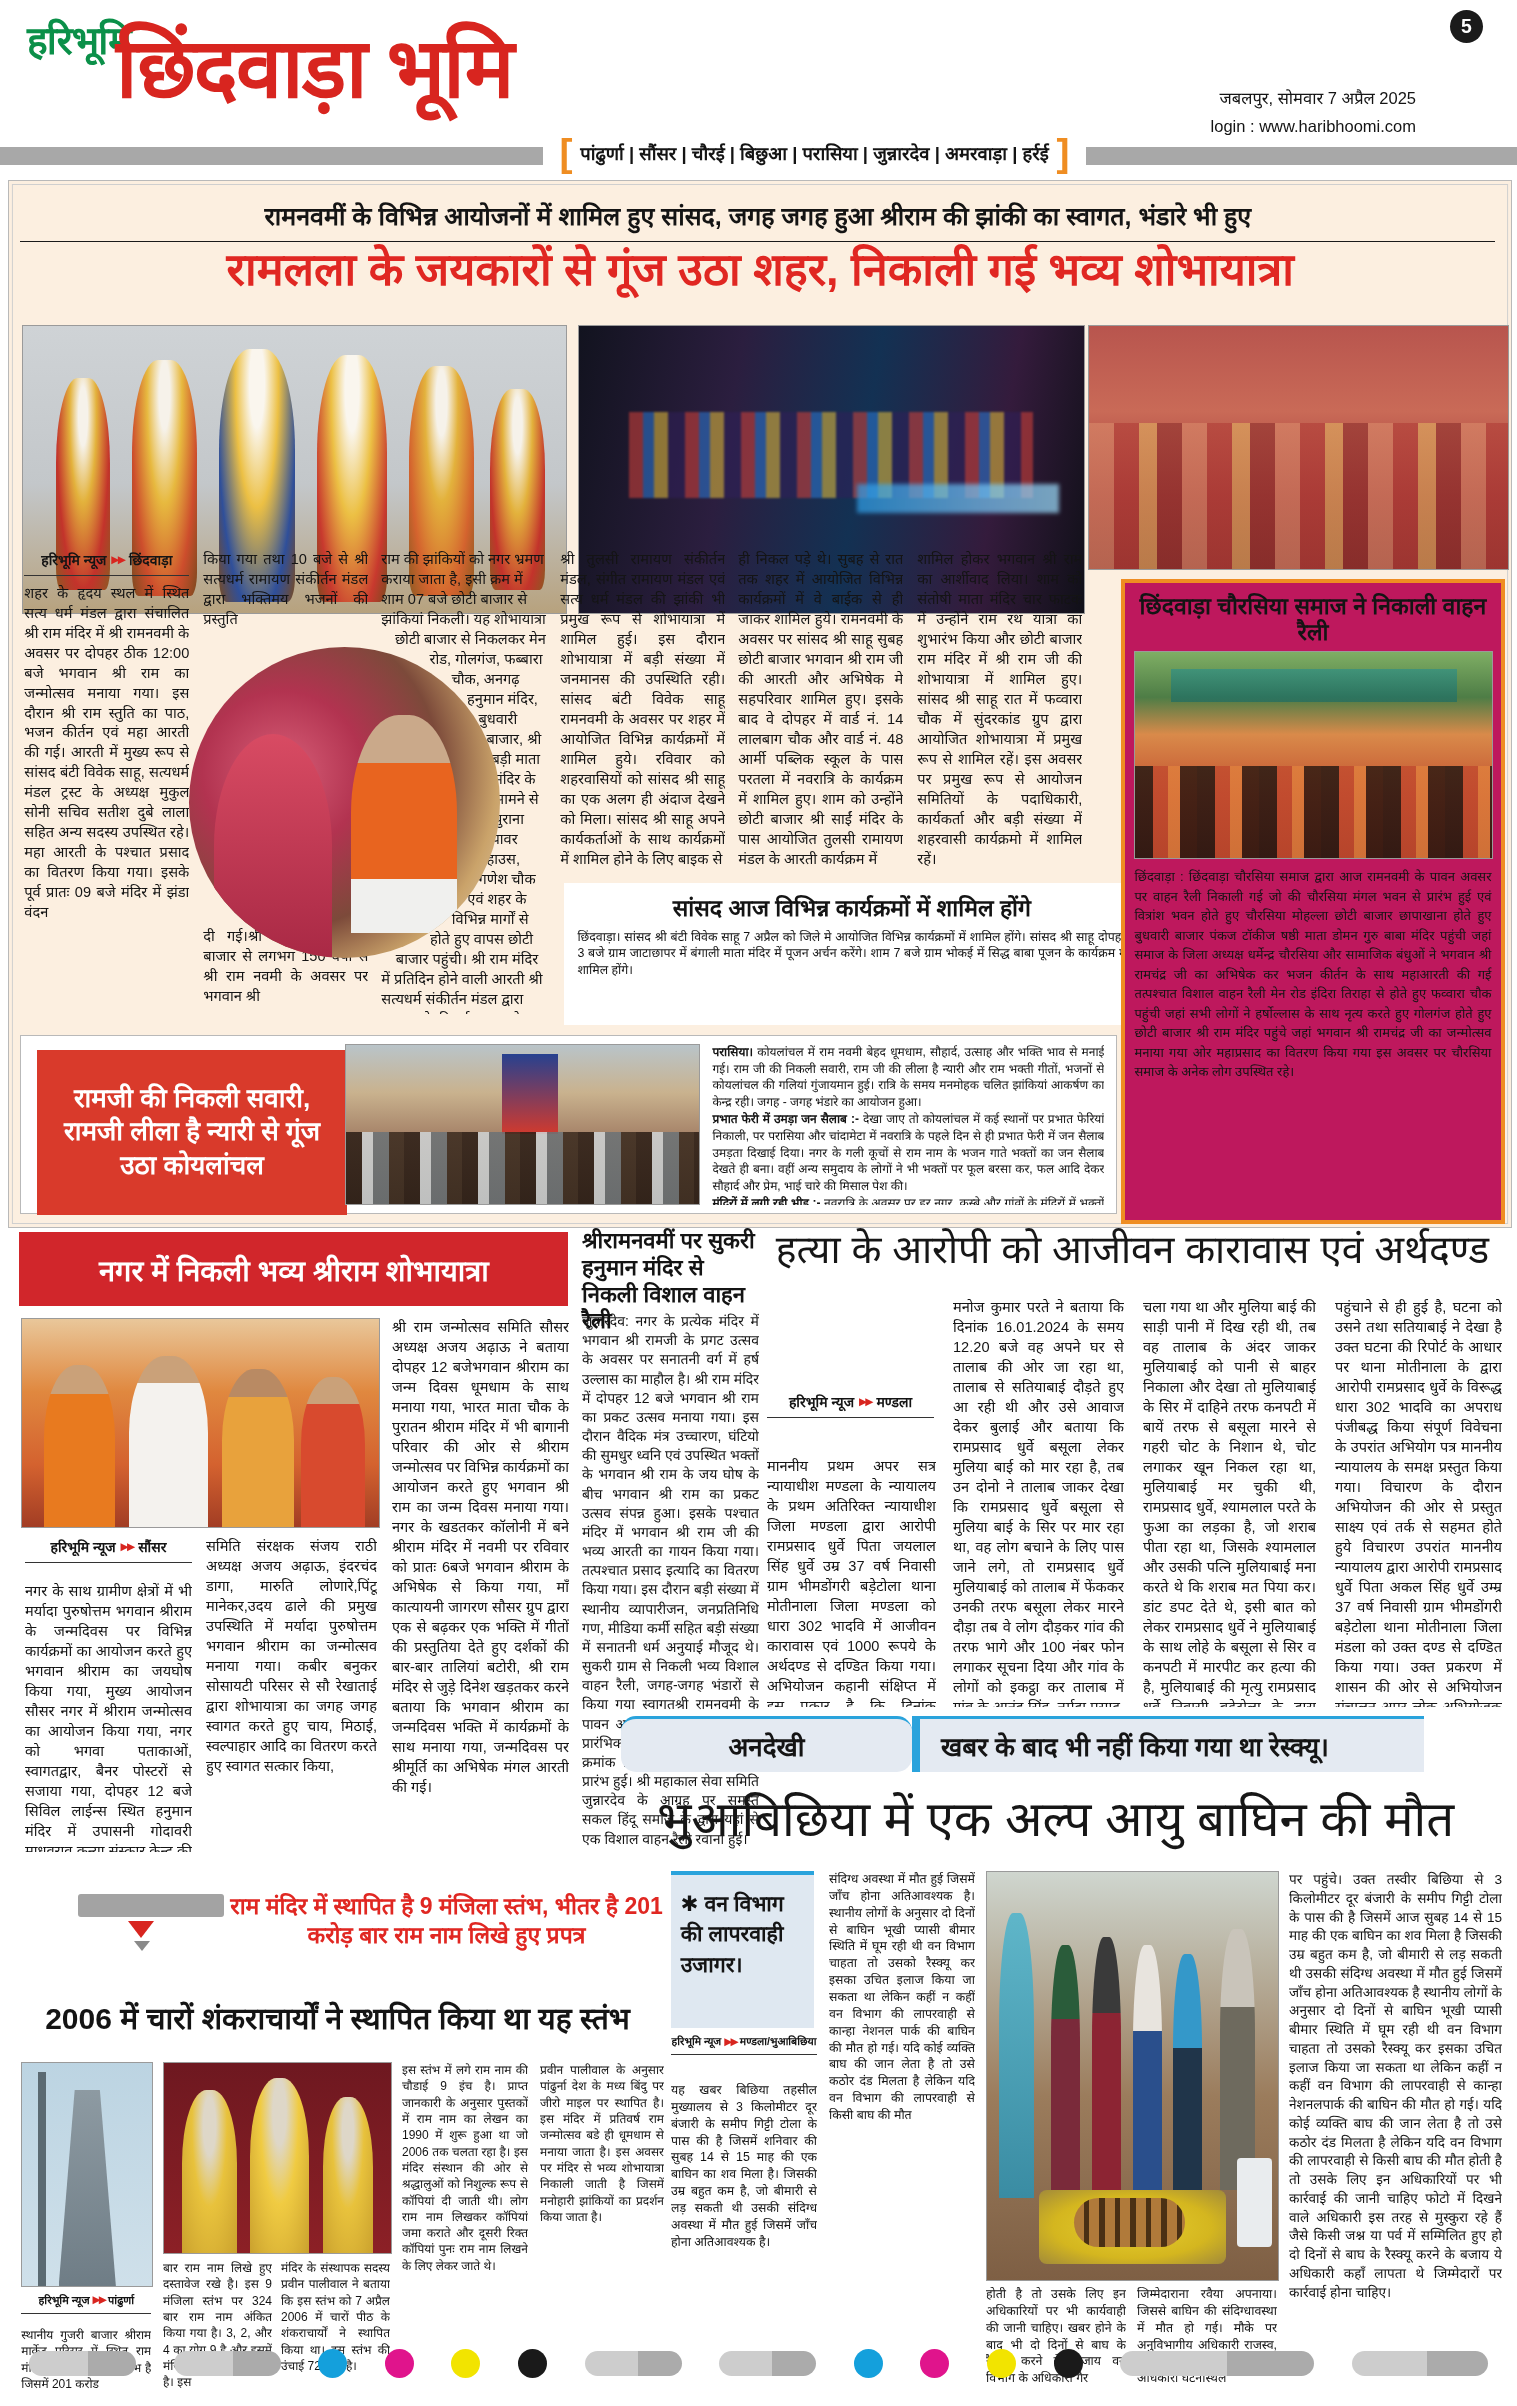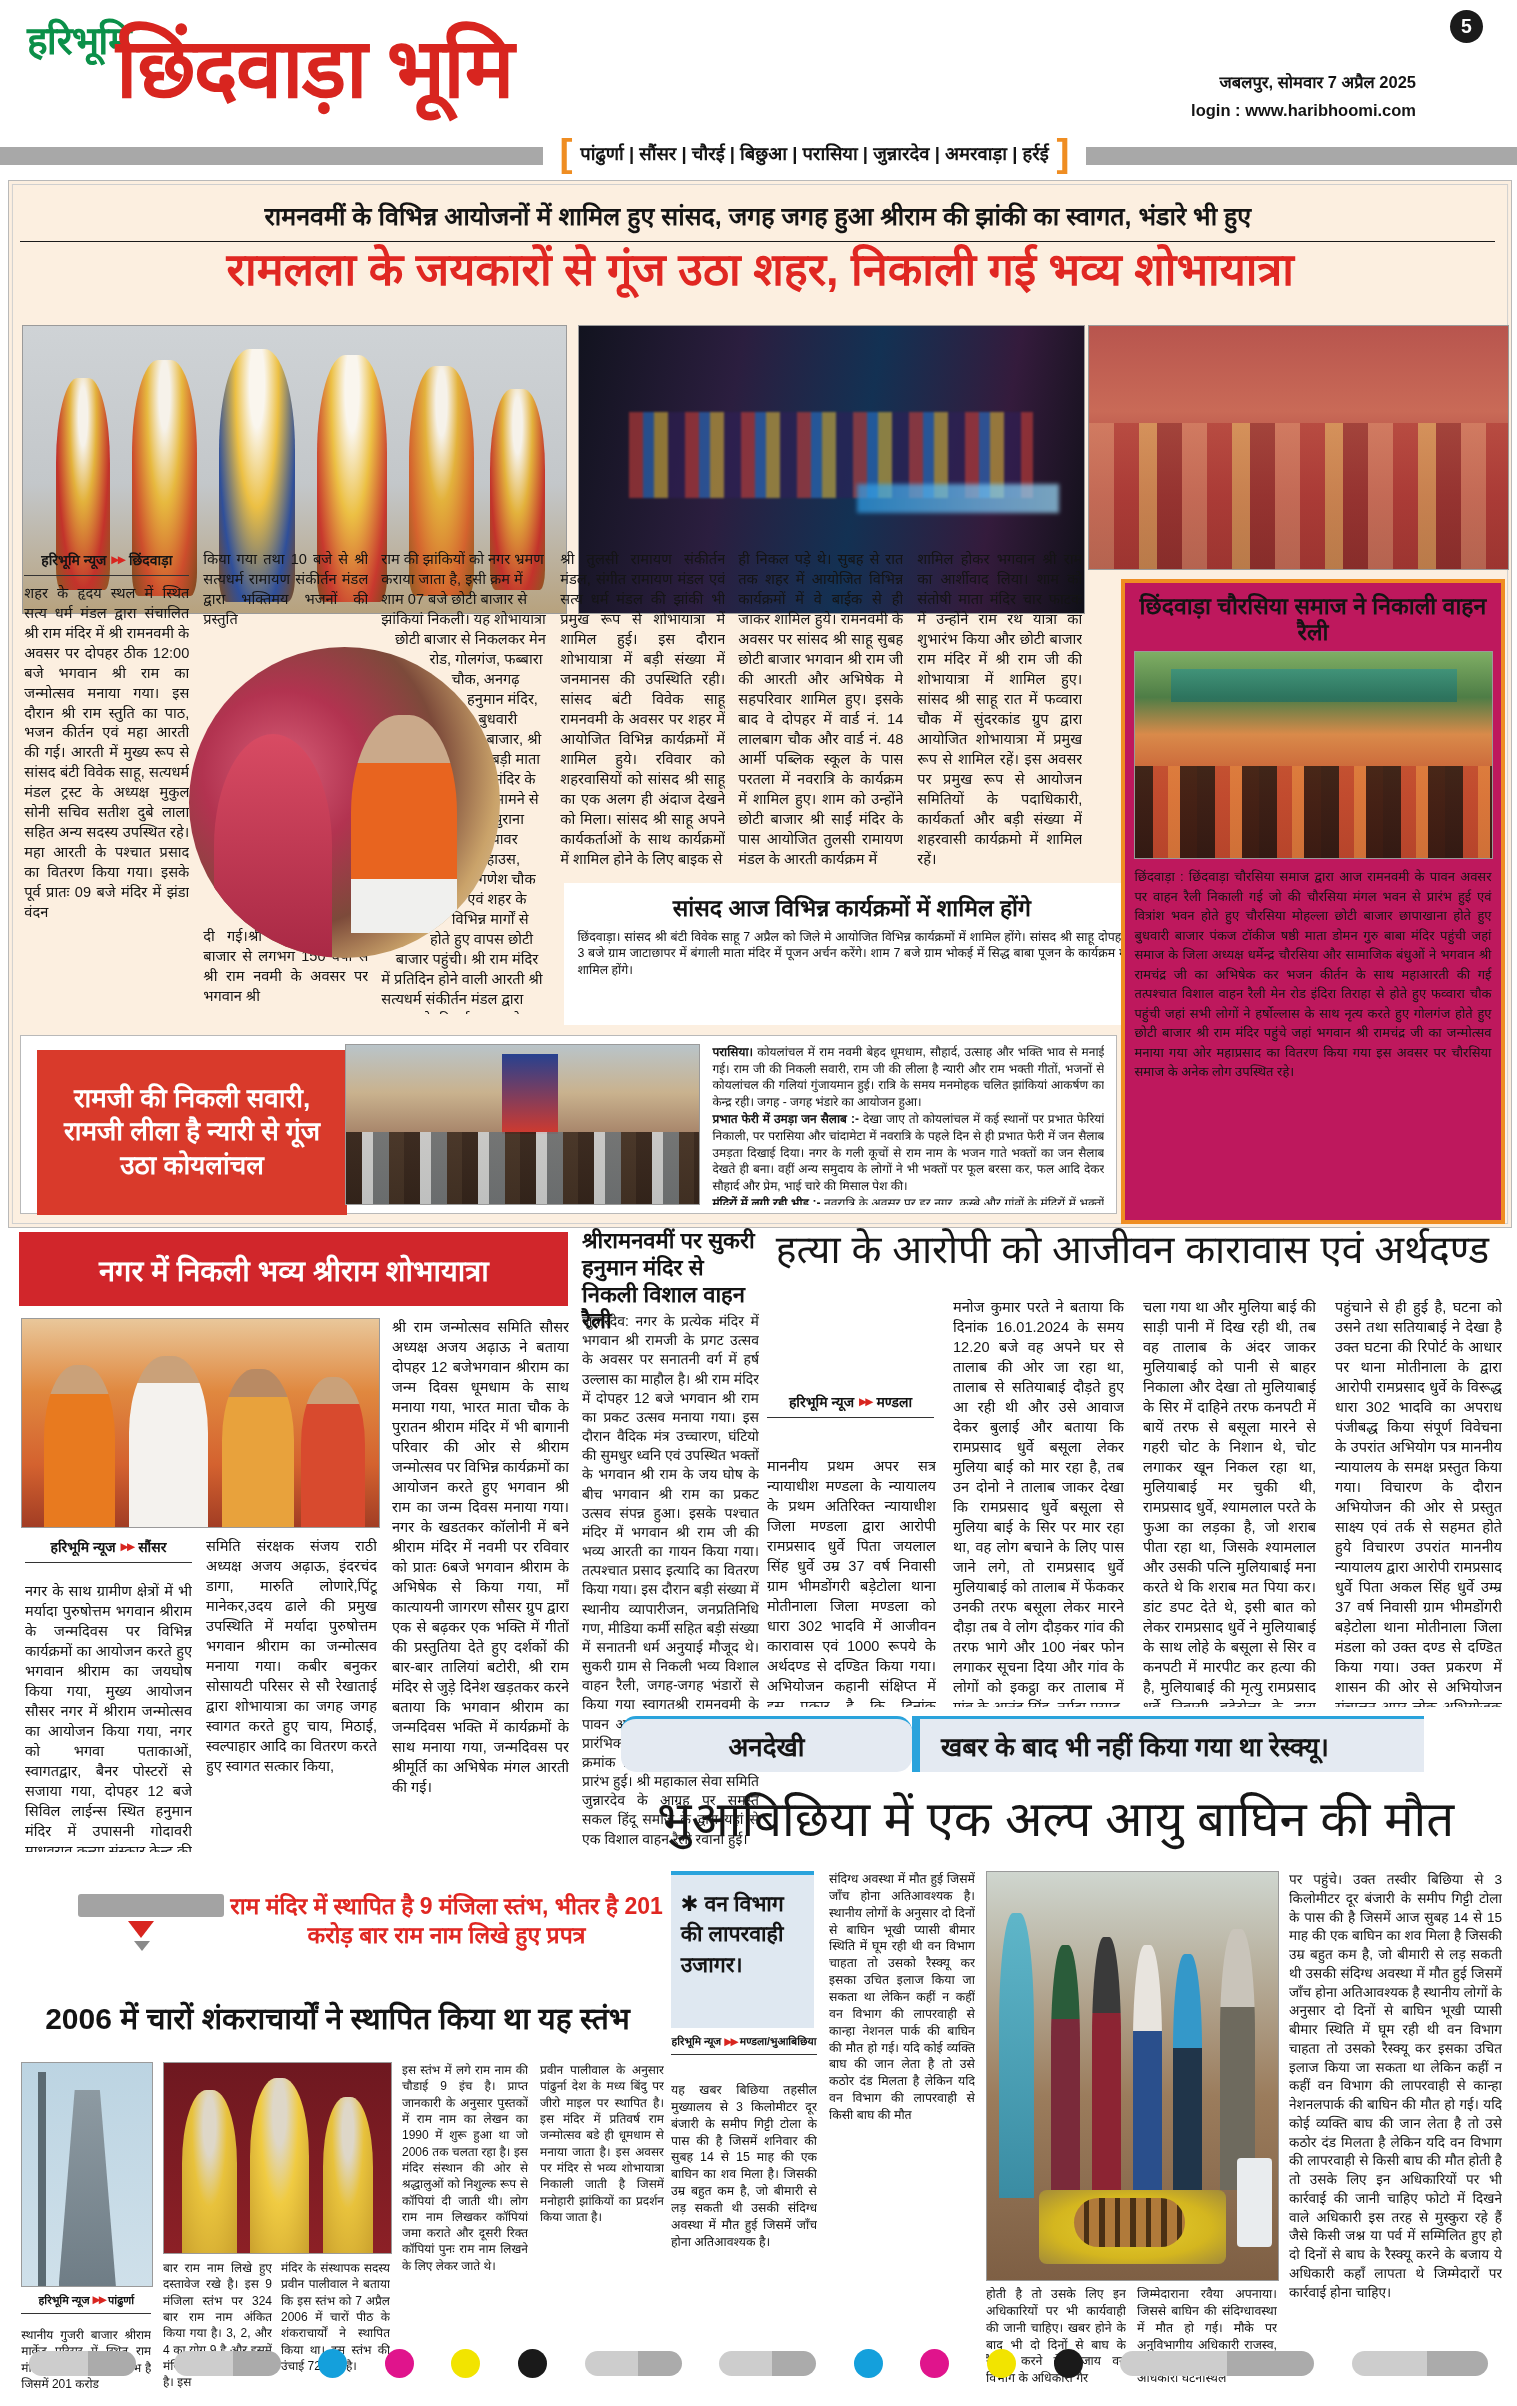--- a/index.html
+++ b/index.html
@@ -8,21 +8,21 @@
   .abs{position:absolute;}
   .center{text-align:center;}
   .just{text-align:justify;text-justify:inter-word;}
   .bodytext{font-size:14.6px;line-height:1.37;}
   .small{font-size:12.4px;line-height:1.36;}
   .clip{overflow:hidden;}
   
   .logo-green{color:#0b9049;font-weight:bold;font-size:39px;letter-spacing:-1px;}
   .masthead{color:#d8251f;font-weight:bold;font-size:83px;letter-spacing:-1.9px;line-height:1.05;}
   .badge{width:33px;height:33px;border-radius:50%;background:#1b1b1b;color:#fff;font-weight:bold;font-size:19.4px;display:flex;align-items:center;justify-content:center;}
-  .hdr-right{font-weight:bold;font-size:16.5px;text-align:right;}
+  .hdr-right{font-weight:normal;font-size:16.5px;text-align:right;margin-top:16px;}
   .graybar{background:#a8a8a8;}
   .navbox{background:#fff;display:flex;align-items:center;justify-content:center;font-weight:bold;font-size:18.4px;}
   .bracket{color:#ef8d22;font-size:39px;font-weight:bold;line-height:39px;padding:0 7.8px;}
   
   .lead{background:#fcefe0;border:1.9px solid #b9b9b9;box-shadow:inset 0 0 0 2.9px #fcefe0, inset 0 0 0 3.9px #cfcfcf;}
   .kicker{font-weight:bold;font-size:25px;border-bottom:1.9px solid #1a1a1a;padding-bottom:8.7px;}
   .lead-head{color:#e02722;font-weight:bold;font-size:45px;line-height:1.12;}
   .photo{position:absolute;overflow:hidden;border:1px solid #9a9a9a;}
   .byline{display:flex;align-items:center;justify-content:center;gap:4.9px;font-size:14px;font-weight:bold;border-bottom:1.9px solid #333;padding-bottom:5.8px;margin-bottom:7.8px;}
   .byline .arr{color:#d8251f;font-size:10.7px;letter-spacing:-1.9px;}

